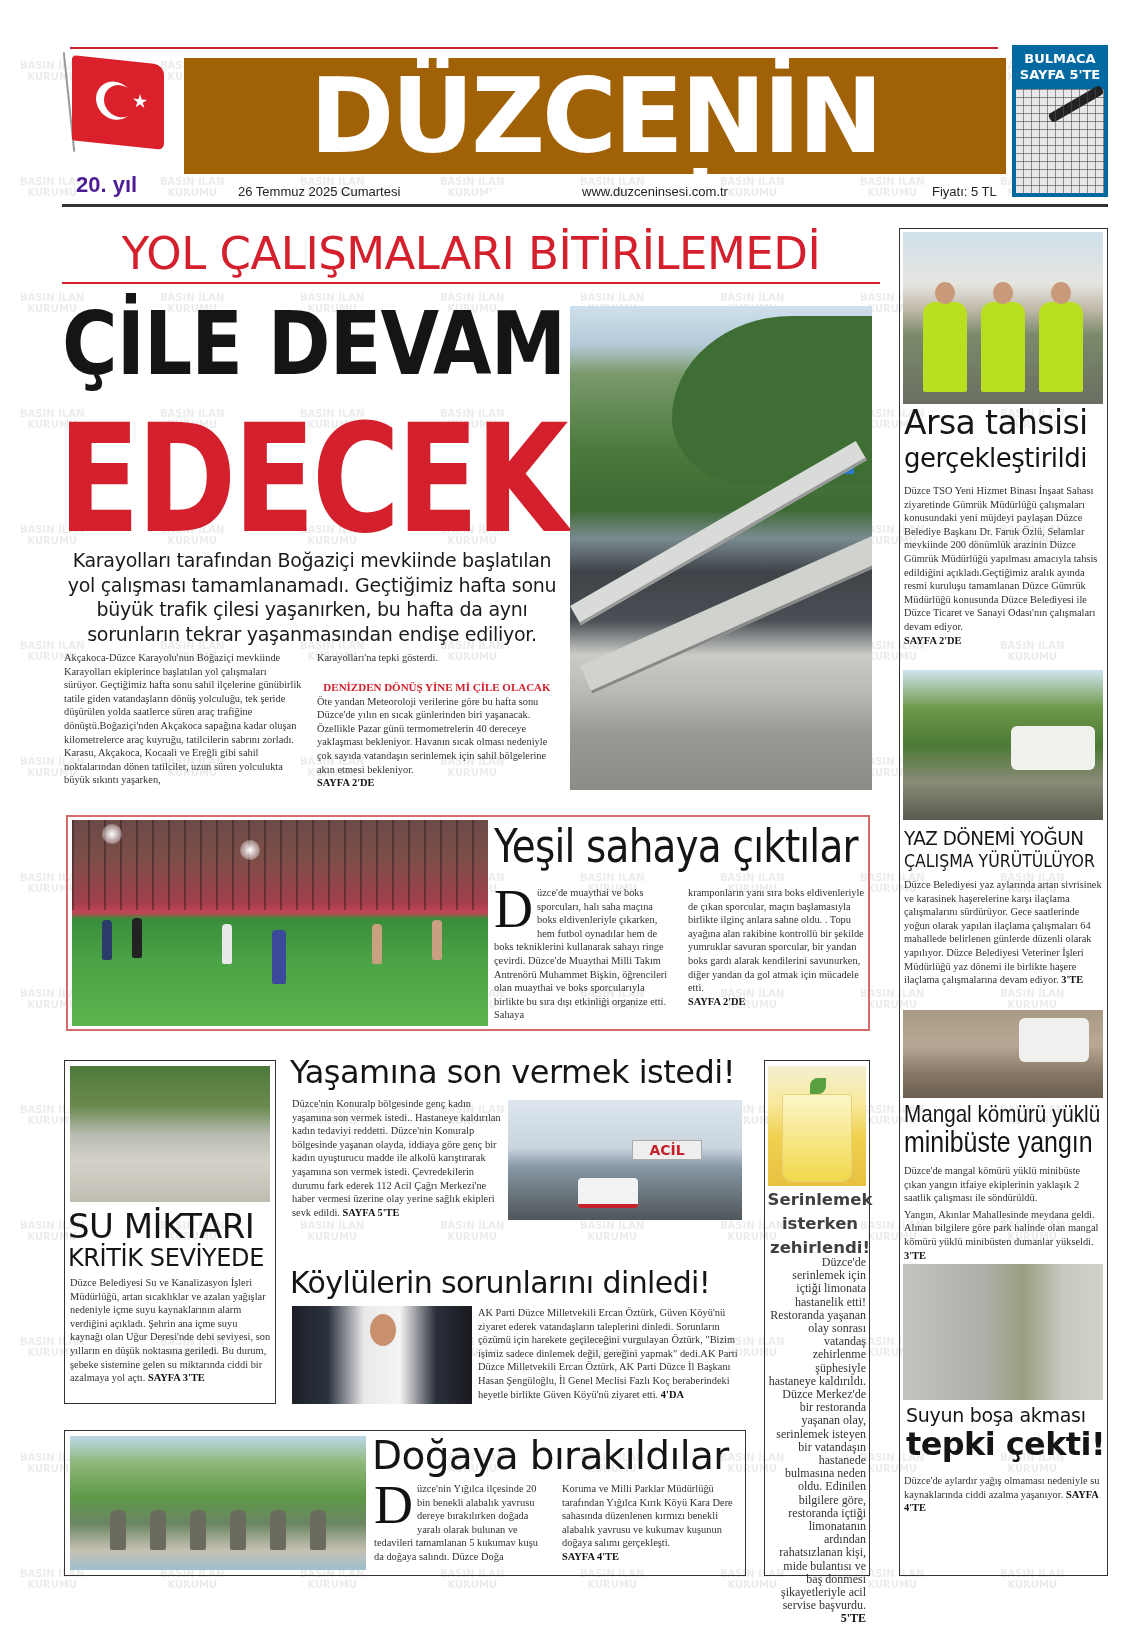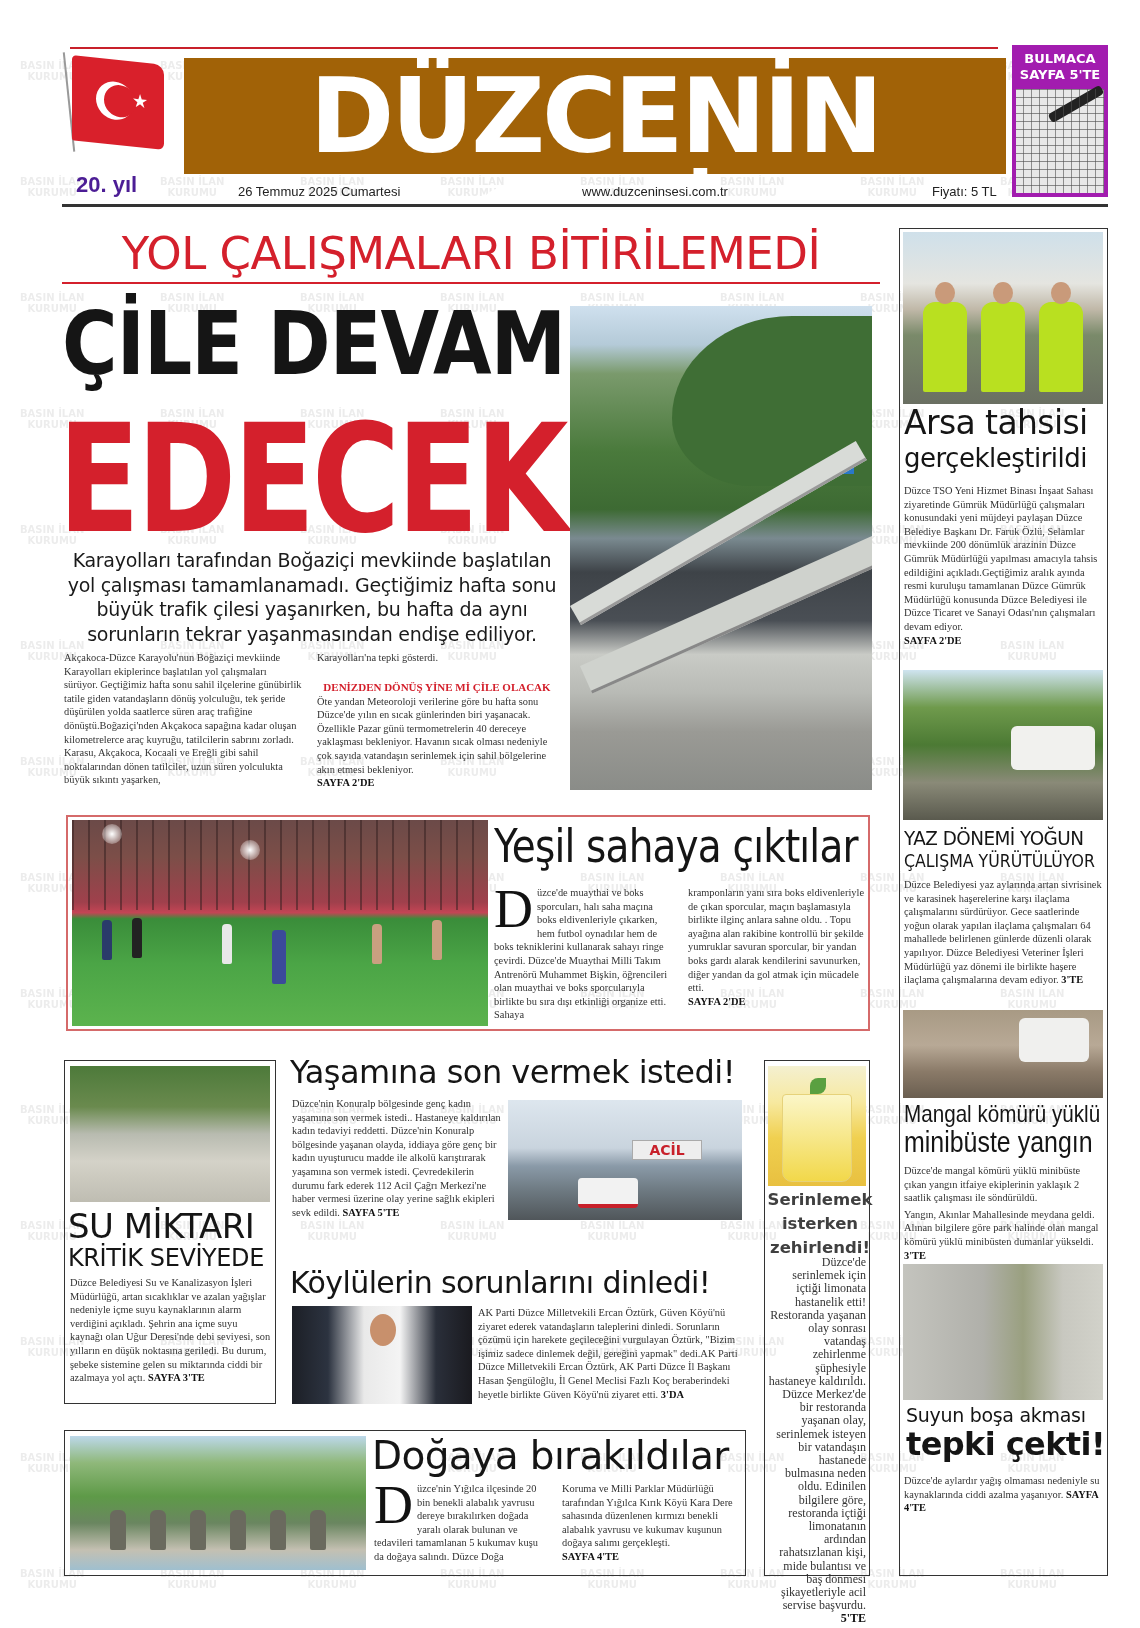--- a/index.html
+++ b/index.html
@@ -13,21 +13,21 @@
 
   
   .top-rule { left: 70px; top: 47px; width: 928px; height: 2px; background: #c8202a; }
   .flag-pole { left: 68px; top: 52px; width: 2px; height: 100px; background: #999; transform: rotate(-6deg); }
   .flag { left: 72px; top: 60px; width: 92px; height: 85px; background: #d9202b; border-radius: 4px 10px 6px 2px; transform: skewY(6deg); }
   .flag .cres { position:absolute; left: 24px; top: 22px; width: 38px; height: 38px; border-radius: 50%; background: #fff; }
   .flag .cres2 { position:absolute; left: 32px; top: 25px; width: 32px; height: 32px; border-radius: 50%; background: #d9202b; }
   .flag .star { position:absolute; left: 60px; top: 30px; color: #fff; font-size: 18px; line-height: 18px; }
   .logo-box { left: 184px; top: 58px; width: 822px; height: 116px; background: #a16207; }
   .logo-text { position:absolute; left: 0; right: 0; top: 2px; text-align: center; color: #fff; font-family: "DejaVu Sans", sans-serif; font-weight: bold; font-size: 104px; line-height: 112px; letter-spacing: -3px; transform: scaleX(0.98); }
-  .bulmaca { left: 1012px; top: 45px; width: 96px; height: 152px; background: #a21caf; }
+  .bulmaca { left: 1012px; top: 45px; width: 96px; height: 152px; background: #0369a1; }
   .bulmaca-title { position:absolute; left: 0; right: 0; top: 6px; color: #fff; text-align: center; font-family: "DejaVu Sans", sans-serif; font-weight: bold; font-size: 13px; line-height: 16px; }
   .bulmaca-img { position:absolute; left: 4px; top: 44px; width: 88px; height: 104px; background: repeating-linear-gradient(0deg, #e8e8e8 0 7px, #888 7px 8px), #ddd; }
   .bulmaca-img::after { content:""; position:absolute; inset:0; background: repeating-linear-gradient(90deg, transparent 0 7px, rgba(80,80,80,.6) 7px 8px); }
   .pen { position:absolute; left: 30px; top: 10px; width: 60px; height: 10px; background: #222; transform: rotate(-30deg); border-radius: 4px; }
   .year { left: 76px; top: 172px; font-family: "Liberation Sans", sans-serif; font-weight: bold; font-size: 22px; color: #4c1d95; }
   .dateline { top: 184px; font-family: "Liberation Sans", sans-serif; font-size: 13px; color: #222; }
   .mast-rule { left: 62px; top: 204px; width: 1046px; height: 3px; background: #333; }
 
   
   .kicker { left: 62px; top: 228px; width: 818px; text-align: center; color: #d4202c; font-family: "DejaVu Sans", sans-serif; font-size: 45px; line-height: 52px; letter-spacing: -0.5px; }
@@ -434,21 +434,21 @@
   <div class="sign">ACİL</div>
   <div class="amb"></div>
 </div>
 
 <div class="abs koy-title">Köylülerin sorunlarını dinledi!</div>
 <div class="photo koy-photo">
     <div class="face"></div>
   </div>
 <div class="abs koy-text body-text">
   <span>AK Parti Düzce Milletvekili Ercan Öztürk, Güven Köyü'nü ziyaret ederek vatandaşların taleplerini dinledi. Sorunların çözümü için harekete geçileceğini vurgulayan Öztürk, "Bizim işimiz sadece dinlemek değil, gereğini yapmak" dedi.AK Parti Düzce Milletvekili Ercan Öztürk, AK Parti Düzce İl Başkanı Hasan Şengüloğlu, İl Genel Meclisi Fazlı Koç beraberindeki heyetle birlikte Güven Köyü'nü ziyaret etti.</span>
-  <span class="ref">3'DA</span>
+  <span class="ref">4'DA</span>
 </div>
 
 <div class="abs ser-box"></div>
 <div class="photo ser-photo">
     <div class="glass"></div>
     <div class="mint"></div>
   </div>
 <div class="abs ser-title">Serinlemek isterken zehirlendi!</div>
 <div class="abs ser-text serif" style="color:#333;">
   <span>Düzce'de serinlemek için içtiği limonata hastanelik etti! Restoranda yaşanan olay sonrası vatandaş zehirlenme şüphesiyle hastaneye kaldırıldı. Düzce Merkez'de bir restoranda yaşanan olay, serinlemek isteyen bir vatandaşın hastanede bulmasına neden oldu. Edinilen bilgilere göre, restoranda içtiği limonatanın ardından rahatsızlanan kişi, mide bulantısı ve baş dönmesi şikayetleriyle acil servise başvurdu.</span>

